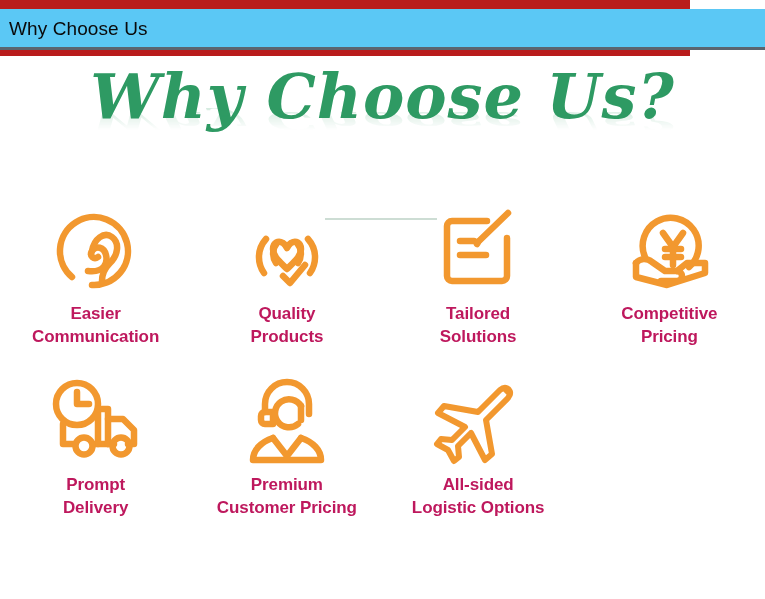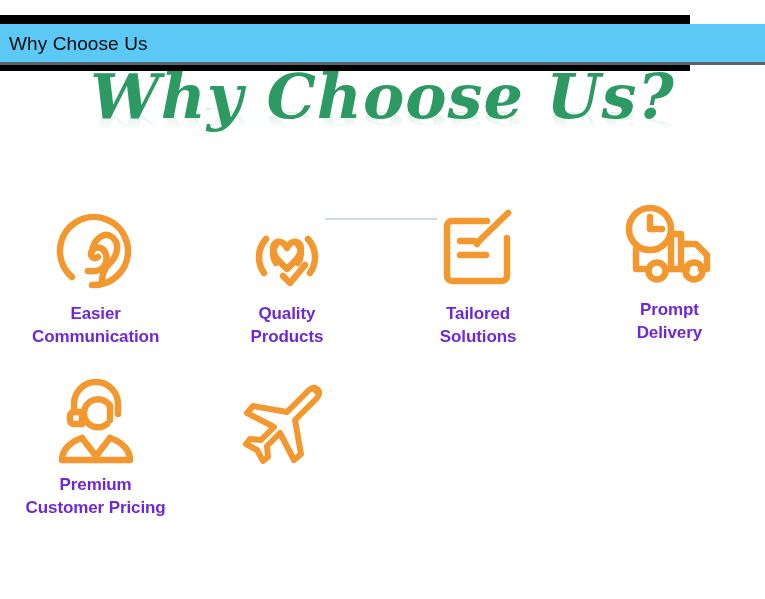--- a/index.html
+++ b/index.html
@@ -12,25 +12,25 @@
     height: 599px;
     background: #ffffff;
     font-family: "Liberation Sans", sans-serif;
     overflow: hidden;
     position: relative;
   }
 
   
   .topbar-wrap {
     position: absolute;
-    top: 15px;
+    top: 0;
     left: 0;
     width: 690px;
     height: 56px;
-    background: #000000;
+    background: #b91c1c;
     padding-top: 9px;
     box-sizing: border-box;
   }
   .topbar {
     width: 765px;
     height: 41px;
     background: #5BC8F5;
     border-bottom: 3px solid #5a6570;
     box-sizing: border-box;
     display: flex;
@@ -123,21 +123,21 @@
   }
   .cell .icon svg {
     display: block;
   }
   .cell-label {
     text-align: center;
     font-family: "Liberation Sans", sans-serif;
     font-weight: bold;
     font-size: 17px;
     line-height: 1.35;
-    color: #6d28d9;
+    color: #be185d;
     letter-spacing: -0.1px;
     white-space: pre-line;
   }
   .row2 .icon {
     height: 104px;
   }
 </style>
 </head>
 <body>
 
@@ -189,20 +189,35 @@
         <path d="M30 40 H44"></path>
         <path d="M30 54 H56"></path>
         <path d="M48 41 L78 12"></path>
         <path d="M48 41 L47 43"></path>
       </svg>
     </div>
     <div class="cell-label">Tailored
 Solutions</div>
   </div>
 
+  <div class="cell">
+    <div class="icon">
+      <svg width="96" height="96" viewBox="0 0 96 96" fill="none" stroke="#F2982F" stroke-width="6.5" stroke-linecap="round" stroke-linejoin="round">
+        <path d="M24 56 A28 28 0 1 1 68 66"></path>
+        <path d="M42 32 L52 46 L62 32"></path>
+        <path d="M44 48 H60"></path>
+        <path d="M44 56 H60"></path>
+        <path d="M52 46 V64"></path>
+        <path d="M15 62 C19 57 26 57 31 61 L44 70 H56 a5 5 0 0 1 0 10 H40"></path>
+        <path d="M15 62 L15 76 L46 84 L84 72 V62 H66 L56 70"></path>
+      </svg>
+    </div>
+    <div class="cell-label">Competitive
+Pricing</div>
+  </div>
 
   <div class="cell row2">
     <div class="icon">
       <svg width="100" height="92" viewBox="0 0 100 92" fill="none" stroke="#F2982F" stroke-width="6.5" stroke-linecap="round" stroke-linejoin="round">
         <circle cx="31" cy="28" r="21"></circle>
         <path d="M31 16 V28 H43"></path>
         <path d="M17 48 V68 H28"></path>
         <path d="M49 68 H62"></path>
         <path d="M52 33 V68"></path>
         <path d="M52 33 H62 V68"></path>
@@ -230,16 +245,18 @@
     <div class="cell-label">Premium
 Customer Pricing</div>
   </div>
 
   <div class="cell row2">
     <div class="icon">
       <svg width="96" height="92" viewBox="0 0 96 92" fill="none" stroke="#F2982F" stroke-width="6" stroke-linecap="round" stroke-linejoin="round">
         <path d="M74 12 c6 0 8 5 4 10 L56 44 l6 34 -7 6 -14 -27 -13 13 1 11 -5 4 -6 -11 -11 -6 4 -5 11 1 13 -13 -27 -14 6 -7 34 6 22 -22 c5 -4 10 -2 10 4 Z"></path>
       </svg>
     </div>
+    <div class="cell-label">All-sided
+Logistic Options</div>
   </div>
 
 
 </div>
 
 </body></html>

